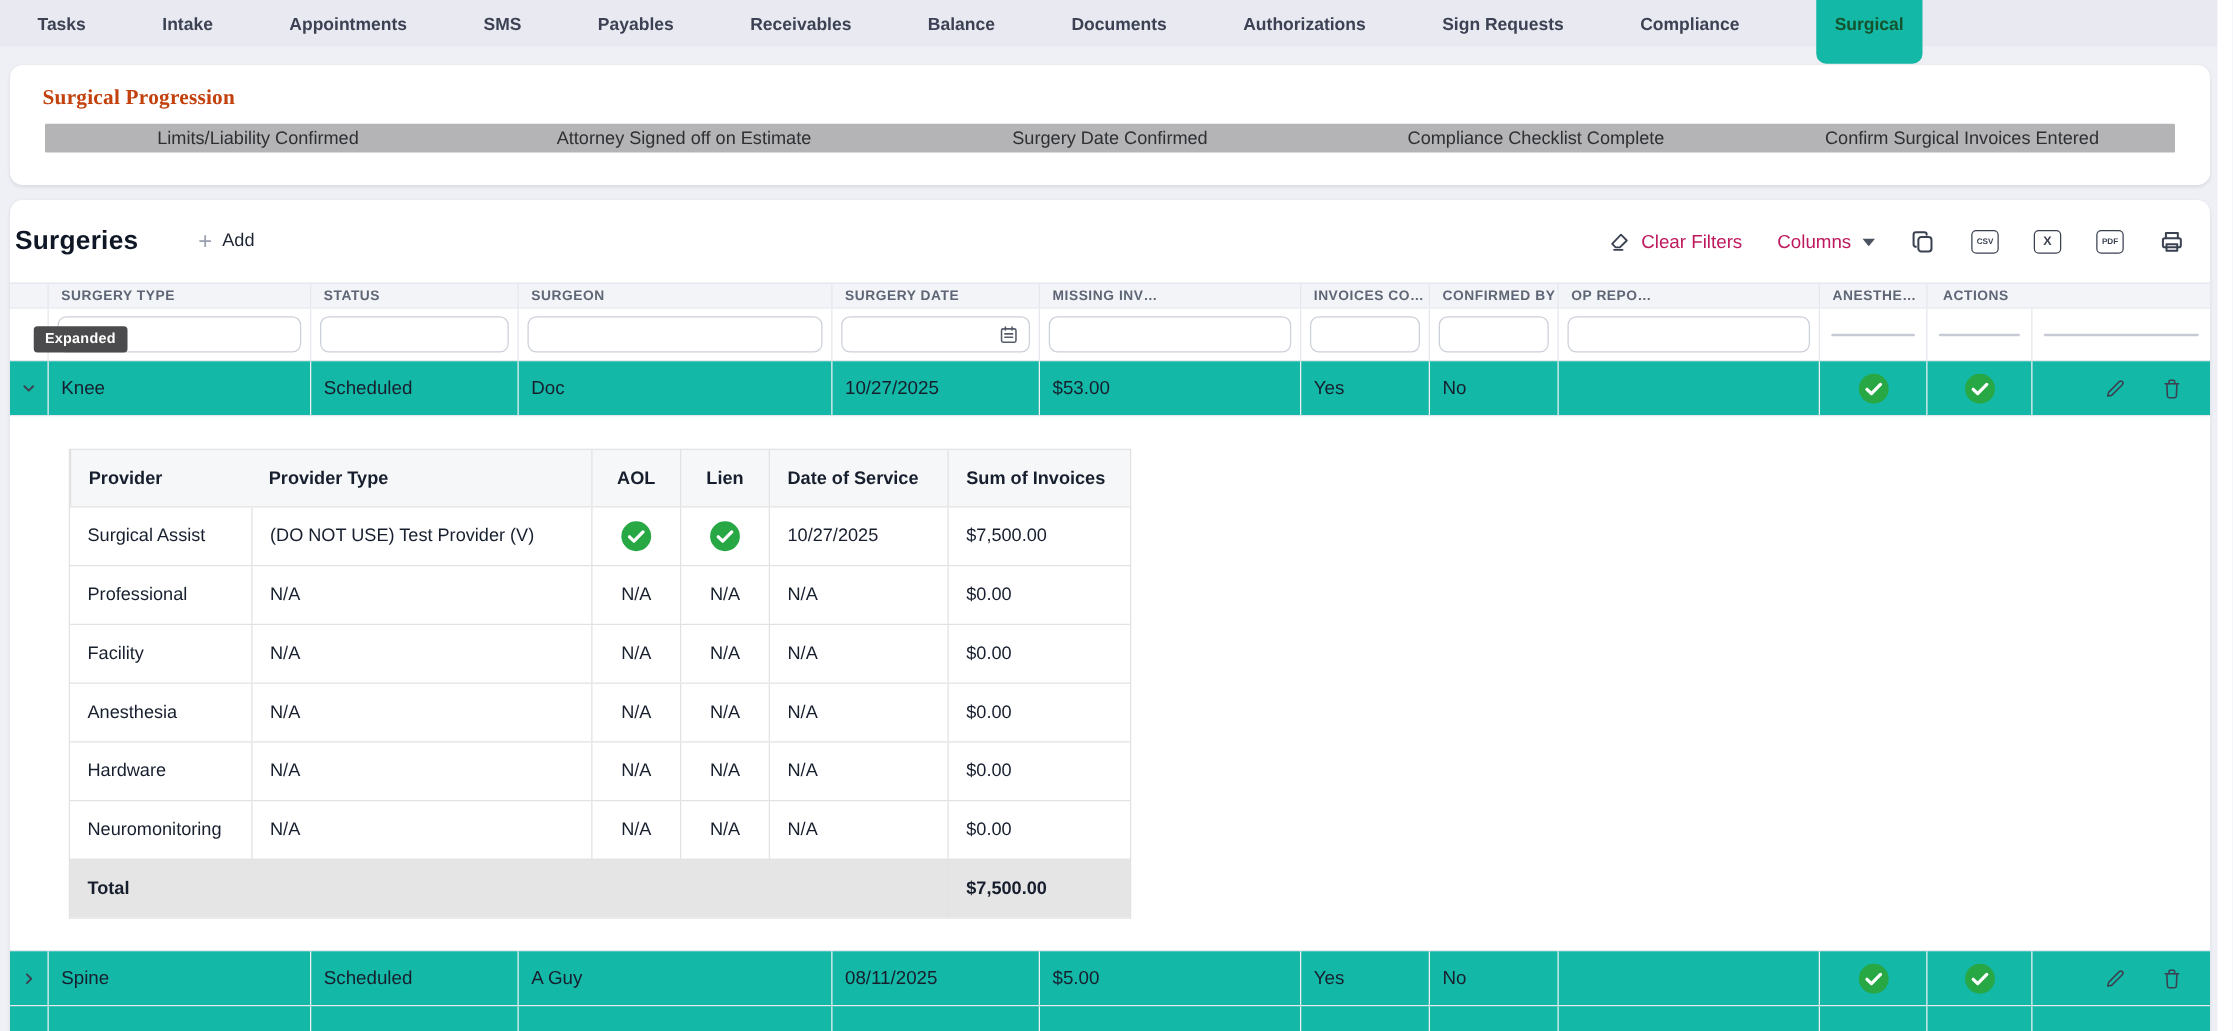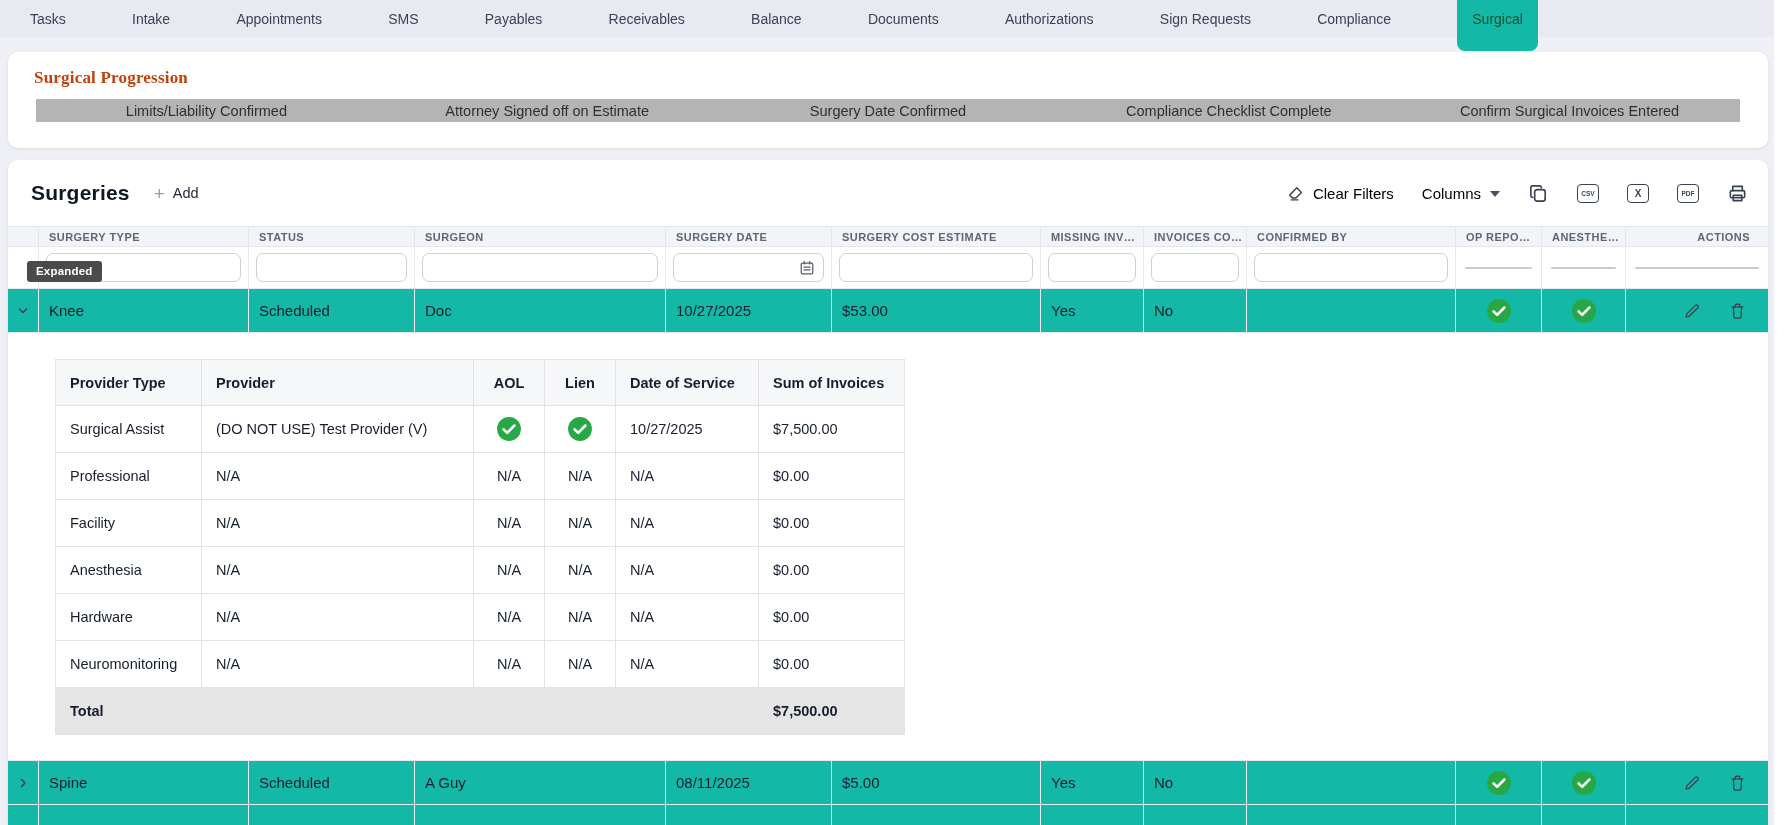--- a/index.html
+++ b/index.html
@@ -8,21 +8,21 @@
     position: relative; width: 1786px; height: 825px; overflow: hidden;
     background: #eef0f5; font-family: "Liberation Sans", sans-serif; color: #171f2e;
   }
   
   .topnav {
     position: absolute; top: 0; left: 0; width: 1774px; height: 37px;
     background: #e9eaf1; display: flex; align-items: center;
     justify-content: space-between; padding: 0 236px 0 30px;
   }
   .topnav .tab {
-    font-size: 14px; font-weight: 400; color: #3c4254; cursor: pointer; white-space: nowrap;
+    font-size: 14px; font-weight: 700; color: #3c4254; cursor: pointer; white-space: nowrap;
   }
   .topnav .tab.active {
     background: #14b8a6; color: #14532d; padding: 24px 15px; border-radius: 8px;
   }
   
   .card {
     position: absolute; left: 8px; width: 1760px; background: #ffffff;
     border-radius: 10px; box-shadow: 0 1px 3px rgba(20,25,40,.10);
   }
   .progression-card { top: 52px; height: 96px; }
@@ -30,27 +30,27 @@
   .progress-bar {
     margin: 11px 28px 0 28px; height: 23px; background: #b4b4b6;
     display: flex; border-radius: 1px;
   }
   .progress-step {
     flex: 1; display: flex; align-items: center; justify-content: center;
     font-size: 14.5px; color: #2d2f33; cursor: pointer; white-space: nowrap;
   }
   
   .surgeries-card { top: 160px; height: 700px; overflow: hidden; }
-  .card-header { height: 66px; display: flex; align-items: center; padding: 0 20px 0 23px; }
+  .card-header { height: 66px; display: flex; align-items: center; padding: 0 20px 0 4px; gap: 24px; }
   .card-header h2 { font-size: 21px; font-weight: 800; color: #0f1726; letter-spacing: .2px; }
   .add-btn { display: flex; align-items: center; gap: 8px; margin-left: 24px; cursor: pointer; background: none; border: none; font-family: inherit; }
   .add-btn .plus { font-size: 19px; color: #98a1ad; font-weight: 400; line-height: 1; }
   .add-btn .lbl { font-size: 14.5px; color: #1f2633; }
   .toolbar { margin-left: auto; display: flex; align-items: center; gap: 28px; }
-  .tool-btn { display: flex; align-items: center; gap: 9px; cursor: pointer; background: none; border: none; font-family: inherit; font-size: 15px; color: #000000; }
+  .tool-btn { display: flex; align-items: center; gap: 9px; cursor: pointer; background: none; border: none; font-family: inherit; font-size: 15px; color: #be185d; }
   .caret-down { width: 0; height: 0; border-left: 5.5px solid transparent; border-right: 5.5px solid transparent; border-top: 6px solid #4a5160; margin-top: 2px; }
   .icon-btn { background: none; border: none; cursor: pointer; display: flex; align-items: center; }
   .mini-doc {
     width: 22px; height: 19px; border: 1.6px solid #3a4150; border-radius: 4px;
     display: flex; align-items: center; justify-content: center;
     font-size: 6.5px; font-weight: 700; color: #3a4150; letter-spacing: 0;
   }
   .mini-doc.xl { font-size: 10px; }
   .icon-stroke { fill: none; stroke: #3a4150; stroke-width: 1.7; stroke-linecap: round; stroke-linejoin: round; }
   
@@ -178,21 +178,20 @@
         </button>
       </div>
     </div>
 
     <div class="t-row head-row">
       <div class="head-cell first"></div>
       <div class="head-cell">SURGERY TYPE</div>
       <div class="head-cell">STATUS</div>
       <div class="head-cell">SURGEON</div>
       <div class="head-cell">SURGERY DATE</div>
-      <div class="head-cell">SURGERY COST ESTIMATE</div>
       <div class="head-cell">MISSING INV…</div>
       <div class="head-cell">INVOICES CO…</div>
       <div class="head-cell">CONFIRMED BY</div>
       <div class="head-cell">OP REPO…</div>
       <div class="head-cell">ANESTHE…</div>
       <div class="head-cell right">ACTIONS</div>
     </div>
 
     <div class="t-row filter-row">
       <div class="filter-cell first"></div>
@@ -278,22 +277,22 @@
             <path class="icon-stroke" d="M6.5 5.5 V3.5 A1 1 0 0 1 7.5 2.5 H10.5 A1 1 0 0 1 11.5 3.5 V5.5" style="stroke-width:1.4"></path>
             <path class="icon-stroke" d="M4.5 5.5 L5 16.5 A1.6 1.6 0 0 0 6.6 18 H11.4 A1.6 1.6 0 0 0 13 16.5 L13.5 5.5" style="stroke-width:1.4"></path>
           </svg>
         </button>
       </div>
     </div>
 
     <div class="detail-area">
       <div class="sub-table">
         <div class="sub-row sub-head">
+          <div class="sub-cell">Provider</div>
           <div class="sub-cell nb">Provider Type</div>
-          <div class="sub-cell">Provider</div>
           <div class="sub-cell c">AOL</div>
           <div class="sub-cell c">Lien</div>
           <div class="sub-cell">Date of Service</div>
           <div class="sub-cell">Sum of Invoices</div>
         </div>
         <div class="sub-row">
           <div class="sub-cell nb">Surgical Assist</div>
           <div class="sub-cell">(DO NOT USE) Test Provider (V)</div>
           <div class="sub-cell c">
             <svg class="chk" width="26" height="26" viewBox="0 0 24 24">

